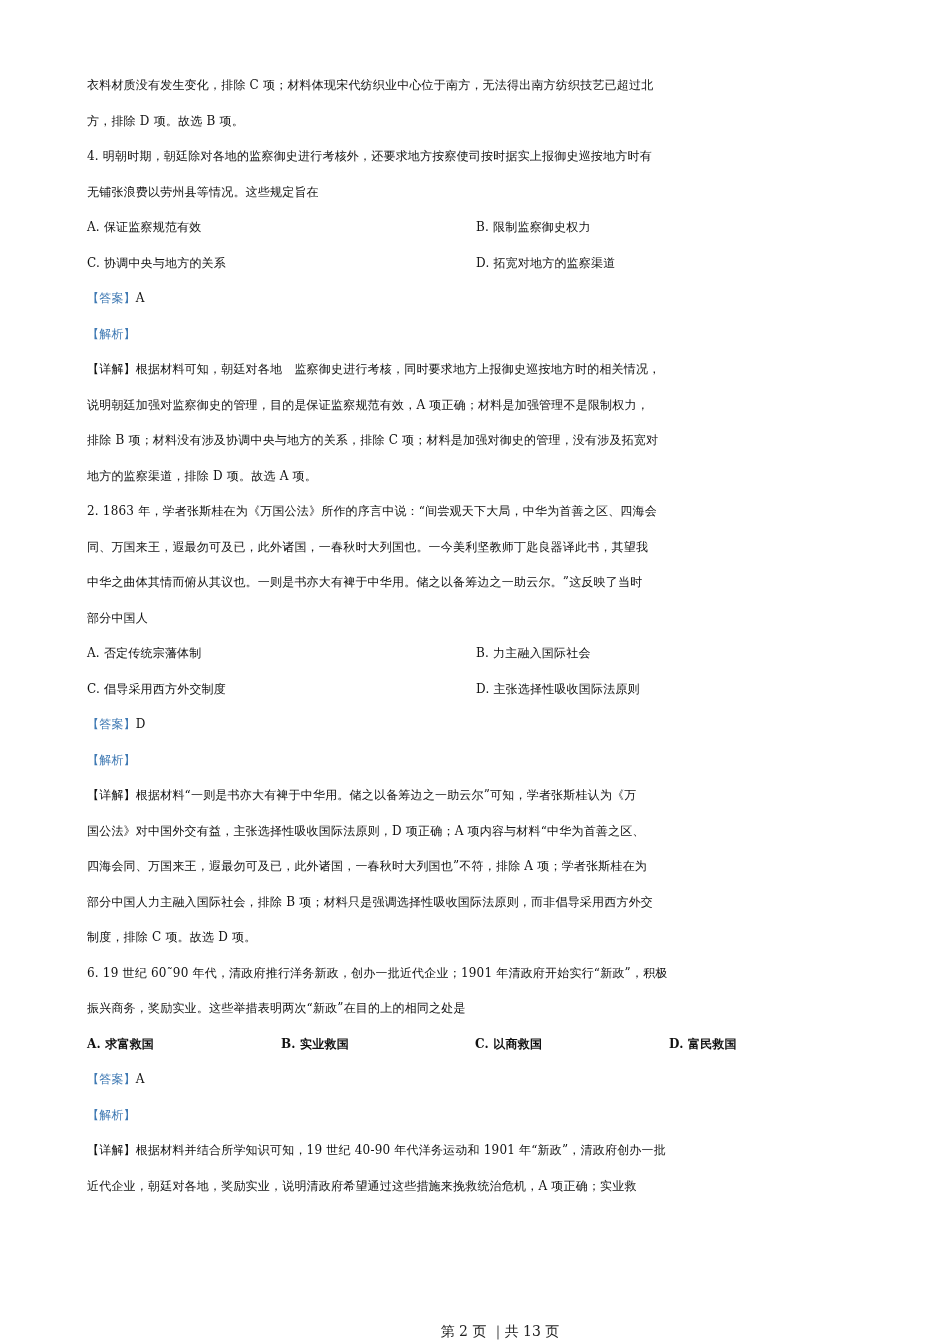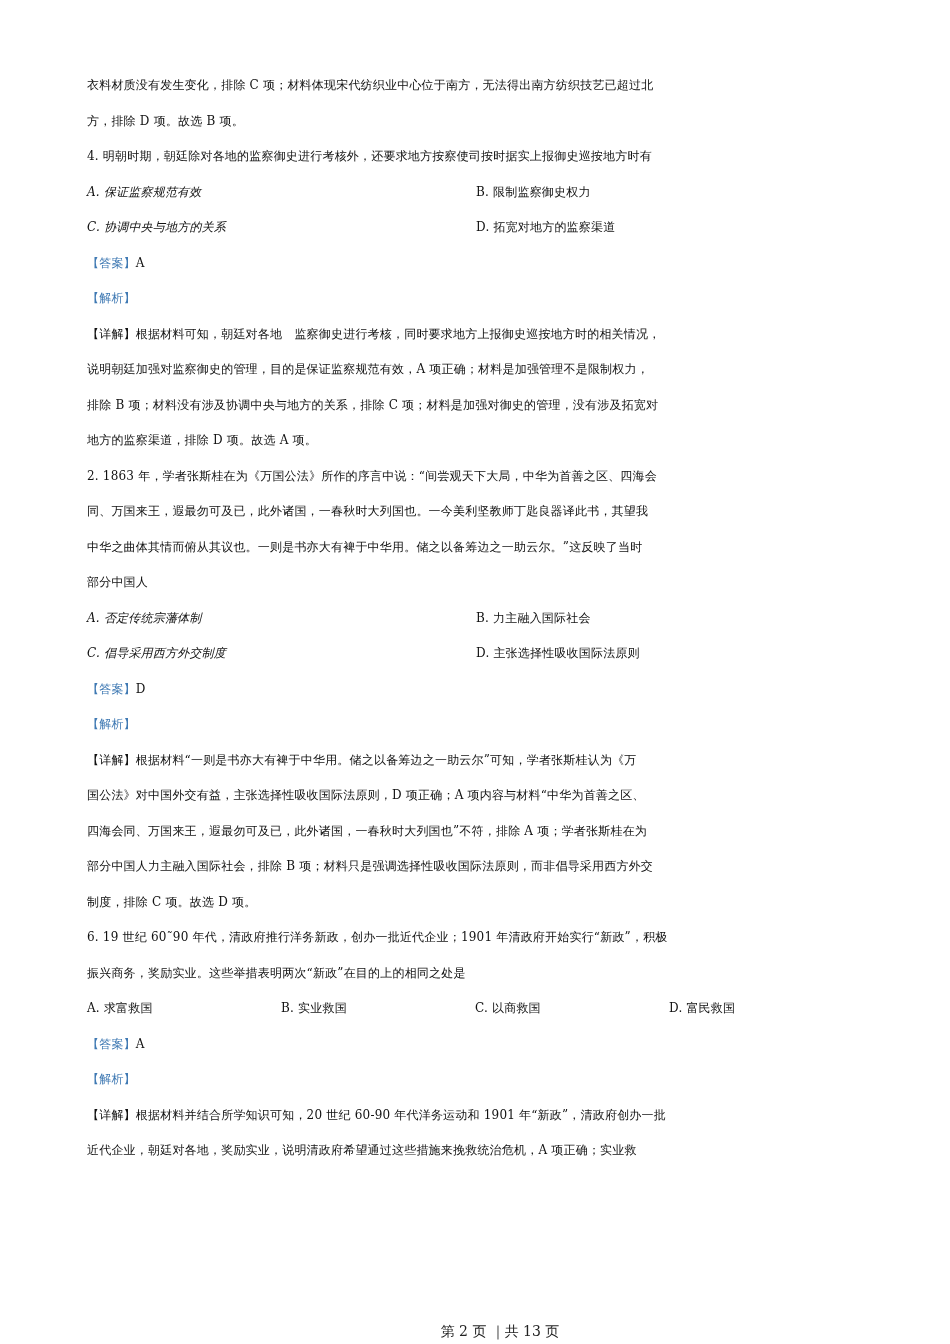--- a/index.html
+++ b/index.html
@@ -1,36 +1,37 @@
 <!DOCTYPE html>
 <html><head>
 <meta charset="utf-8">
 <style>
   html, body { margin: 0; padding: 0; background: #ffffff; }
   body { width: 950px; height: 1344px; position: relative; overflow: hidden;
          font-family: "DejaVu Serif", "Liberation Serif", serif; color: #111; }
   .page { position: absolute; left: 87px; top: 68px; width: 780px; }
   .line { height: 35.5px; line-height: 35.5px; font-size: 12px; white-space: nowrap; letter-spacing: 0.2px; }
   .opts { display: flex; }
-  .opt2 { width: 389px; font-style: italic; }
-  .opt4 { width: 194px; }
+  .opt2 { width: 389px; }
+  .opt4 { width: 194px; font-weight: bold; }
   .lbl { color: #3f79b3; }
   .footer { position: absolute; top: 1323px; left: 0; width: 950px; text-align: center;
             font-size: 14px; color: #222; padding-left: 25px; }
 </style>
 </head>
 <body>
 
 <div class="page">
 
   <div class="line">衣料材质没有发生变化，排除 C 项；材料体现宋代纺织业中心位于南方，无法得出南方纺织技艺已超过北</div>
   <div class="line">方，排除 D 项。故选 B 项。</div>
 
   <div>
     <div class="line">4. 明朝时期，朝廷除对各地的监察御史进行考核外，还要求地方按察使司按时据实上报御史巡按地方时有</div>
+    <div class="line">无铺张浪费以劳州县等情况。这些规定旨在</div>
     <div class="line opts">
       <span class="opt2">A. 保证监察规范有效</span>
       <span>B. 限制监察御史权力</span>
     </div>
     <div class="line opts">
       <span class="opt2">C. 协调中央与地方的关系</span>
       <span>D. 拓宽对地方的监察渠道</span>
     </div>
     <div class="line">
       <span class="lbl">【答案】</span><span>A</span>
@@ -83,19 +84,19 @@
       <span class="opt4">C. 以商救国</span>
       <span class="opt4">D. 富民救国</span>
     </div>
     <div class="line">
       <span class="lbl">【答案】</span><span>A</span>
     </div>
     <div class="line">
       <span class="lbl">【解析】</span>
     </div>
     <div class="line">
-      <span>【详解】</span><span>根据材料并结合所学知识可知，20 世纪 60-90 年代洋务运动和 1901 年“新政”，清政府创办一批</span>
+      <span>【详解】</span><span>根据材料并结合所学知识可知，19 世纪 40-90 年代洋务运动和 1901 年“新政”，清政府创办一批</span>
     </div>
     <div class="line">近代企业，朝廷对各地，奖励实业，说明清政府希望通过这些措施来挽救统治危机，A 项正确；实业救</div>
   </div>
 </div>
 
 <div class="footer">第 2 页 ｜共 13 页</div>
 
 </body></html>

